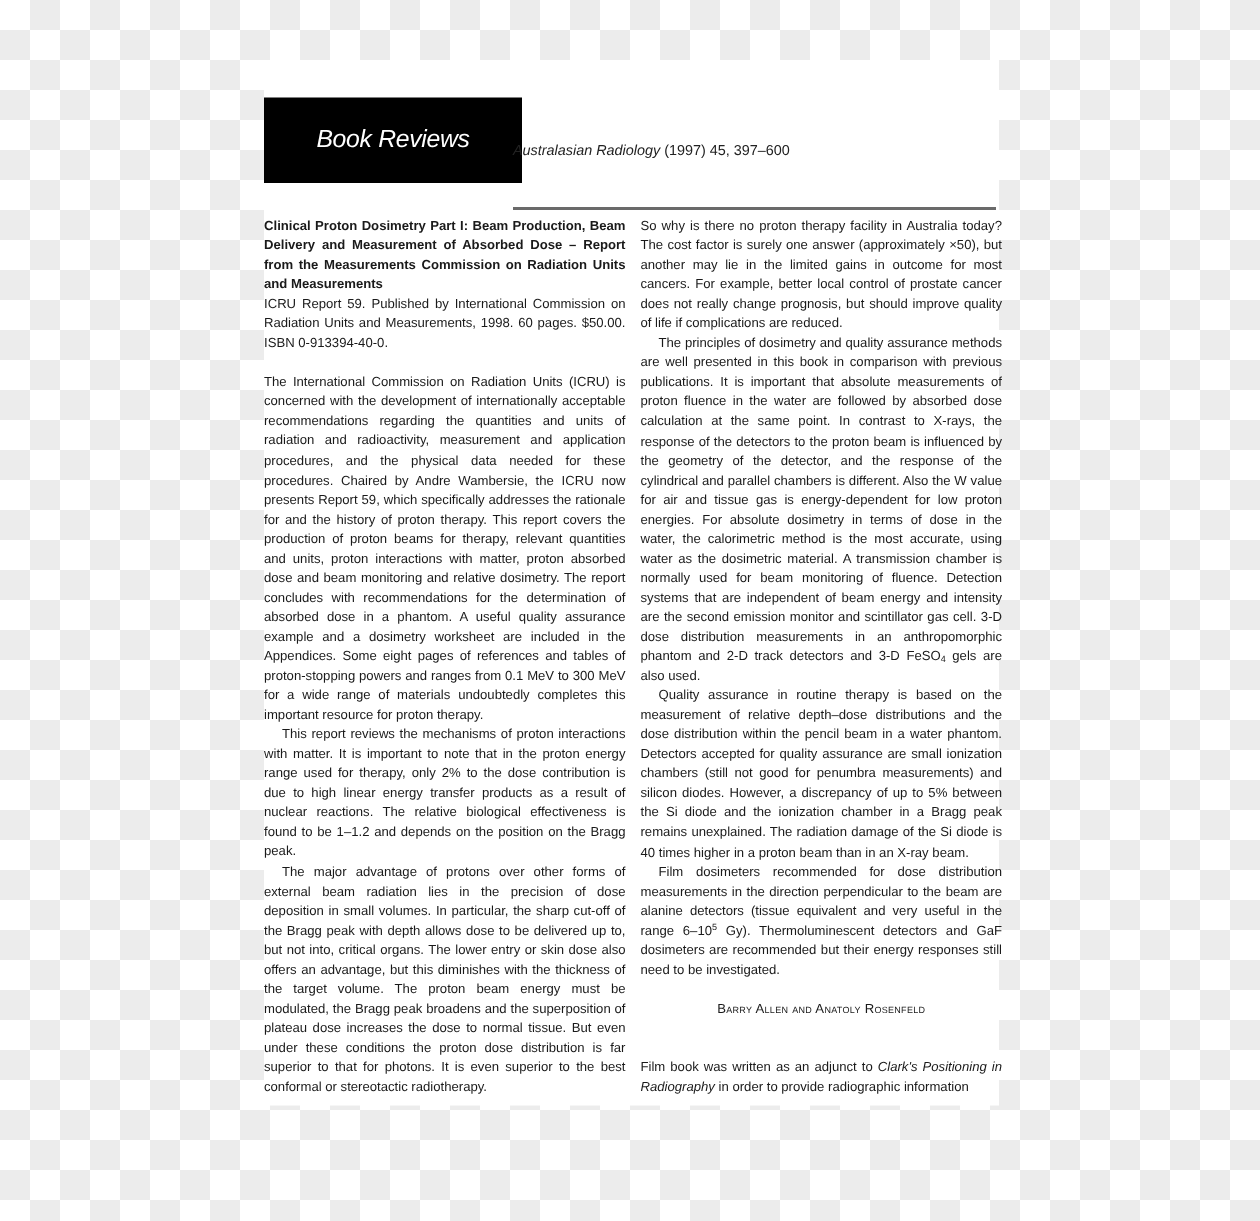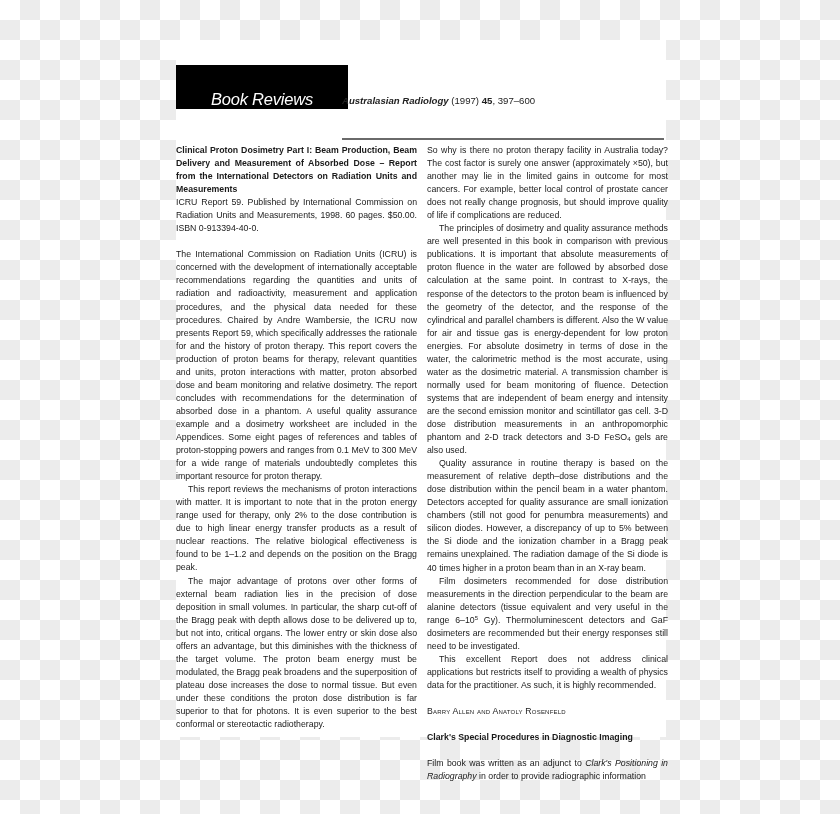--- a/index.html
+++ b/index.html
@@ -12,47 +12,47 @@
     background-size: 40px 40px;
     background-position: 0 0, 20px 20px;
     font-family: "Liberation Sans", sans-serif;
     color: #1a1a1a;
   }
   .page {
     position: absolute; left: 176px; top: 40px; width: 490px; height: 697px;
     background: #ffffff;
   }
   .header-box {
-    position: absolute; left: 0px; top: 25px; width: 172px; height: 44px;
+    position: absolute; left: 0px; top: 25px; width: 172px; height: 57px;
     background: #000; color: #fff;
-    display: flex; align-items: flex-end; justify-content: center;
+    display: flex; align-items: center; justify-content: center;
   }
   .header-box span {
     font-style: italic; font-size: 16.5px; letter-spacing: -0.2px;
   }
   .journal-ref {
     position: absolute; left: 166px; top: 55px; font-size: 9.6px; color: #222;
     white-space: nowrap;
   }
-  .journal-ref .jname { font-weight: bold; font-style: italic; }
-  .journal-ref .vol { font-weight: bold; margin-top: 32px; }
+  .journal-ref .jname { font-weight: normal; font-style: italic; }
+  .journal-ref .vol { font-weight: normal; margin-top: 32px; }
   .rule {
     position: absolute; left: 166px; top: 98px; width: 322px; height: 2px; background: #6a6a6a;
   }
   .col {
     position: absolute; top: 104px; width: 241px;
     font-size: 8.75px; line-height: 13.05px; text-align: justify;
   }
   .col.left { left: 0px; }
   .col.right { left: 251px; }
   .col p { margin: 0; }
   .col p.ind { text-indent: 12px; }
   .col .title { font-weight: bold; }
   .col .gap { height: 13px; }
-  .sig { text-align: left; font-variant: small-caps; letter-spacing: 0.2px; }
+  .sig { text-align: center; font-variant: small-caps; letter-spacing: 0.2px; }
   sub { font-size: 6px; vertical-align: -1px; line-height: 0; }
   sup { font-size: 6px; vertical-align: 3px; line-height: 0; }
   i { font-style: italic; }
 </style>
 </head>
 <body>
 
 <div class="page">
 
   <div class="header-box">
@@ -61,36 +61,34 @@
 
   <div class="journal-ref">
     <span class="jname">Australasian Radiology</span>
     <span>(1997)</span>
     <span class="vol">45</span><span>, 397–600</span>
   </div>
 
   <div class="rule"></div>
 
   <div class="col left">
-    <p class="title">Clinical Proton Dosimetry Part I: Beam Production, Beam Delivery and Measurement of Absorbed Dose – Report from the International Detectors on Radiation Units and Measurements</p>
+    <p class="title">Clinical Proton Dosimetry Part I: Beam Production, Beam Delivery and Measurement of Absorbed Dose – Report from the Measurements Commission on Radiation Units and Measurements</p>
     <p>ICRU Report 59. Published by International Commission on Radiation Units and Measurements, 1998. 60 pages. $50.00. ISBN 0-913394-40-0.</p>
     <div class="gap"></div>
     <p>The International Commission on Radiation Units (ICRU) is concerned with the development of internationally acceptable recommendations regarding the quantities and units of radiation and radioactivity, measurement and application procedures, and the physical data needed for these procedures. Chaired by Andre Wambersie, the ICRU now presents Report 59, which specifically addresses the rationale for and the history of proton therapy. This report covers the production of proton beams for therapy, relevant quantities and units, proton interactions with matter, proton absorbed dose and beam monitoring and relative dosimetry. The report concludes with recommendations for the determination of absorbed dose in a phantom. A useful quality assurance example and a dosimetry worksheet are included in the Appendices. Some eight pages of references and tables of proton-stopping powers and ranges from 0.1 MeV to 300 MeV for a wide range of materials undoubtedly completes this important resource for proton therapy.</p>
     <p class="ind">This report reviews the mechanisms of proton interactions with matter. It is important to note that in the proton energy range used for therapy, only 2% to the dose contribution is due to high linear energy transfer products as a result of nuclear reactions. The relative biological effectiveness is found to be 1–1.2 and depends on the position on the Bragg peak.</p>
     <p class="ind">The major advantage of protons over other forms of external beam radiation lies in the precision of dose deposition in small volumes. In particular, the sharp cut-off of the Bragg peak with depth allows dose to be delivered up to, but not into, critical organs. The lower entry or skin dose also offers an advantage, but this diminishes with the thickness of the target volume. The proton beam energy must be modulated, the Bragg peak broadens and the superposition of plateau dose increases the dose to normal tissue. But even under these conditions the proton dose distribution is far superior to that for photons. It is even superior to the best conformal or stereotactic radiotherapy.</p>
     <p class="ind"></p>
   </div>
 
   <div class="col right" style="top:104px;">
       <p>So why is there no proton therapy facility in Australia today? The cost factor is surely one answer (approximately ×50), but another may lie in the limited gains in outcome for most cancers. For example, better local control of prostate cancer does not really change prognosis, but should improve quality of life if complications are reduced.</p>
     <p class="ind"><span>The principles of dosimetry and quality assurance methods are well presented in this book in comparison with previous publications. It is important that absolute measurements of proton fluence in the water are followed by absorbed dose calculation at the same point. In contrast to X-rays, the response of the detectors to the proton beam is influenced by the geometry of the detector, and the response of the cylindrical and parallel chambers is different. Also the W value for air and tissue gas is energy-dependent for low proton energies. For absolute dosimetry in terms of dose in the water, the calorimetric method is the most accurate, using water as the dosimetric material. A transmission chamber is normally used for beam monitoring of fluence. Detection systems that are independent of beam energy and intensity are the second emission monitor and scintillator gas cell. 3-D dose distribution measurements in an anthropomorphic phantom and 2-D track detectors and 3-D FeSO</span><sub>4</sub><span> gels are also used.</span></p>
     <p class="ind">Quality assurance in routine therapy is based on the measurement of relative depth–dose distributions and the dose distribution within the pencil beam in a water phantom. Detectors accepted for quality assurance are small ionization chambers (still not good for penumbra measurements) and silicon diodes. However, a discrepancy of up to 5% between the Si diode and the ionization chamber in a Bragg peak remains unexplained. The radiation damage of the Si diode is 40 times higher in a proton beam than in an X-ray beam.</p>
     <p class="ind"><span>Film dosimeters recommended for dose distribution measurements in the direction perpendicular to the beam are alanine detectors (tissue equivalent and very useful in the range 6–10</span><sup>5</sup><span> Gy). Thermoluminescent detectors and GaF dosimeters are recommended but their energy responses still need to be investigated.</span></p>
-    <p class="ind">This excellent Report does not address clinical applications but restricts itself to providing a wealth of physics data for the practitioner. As such, it is highly recommended.</p>
     <div class="gap"></div>
     <p class="sig">Barry Allen and Anatoly Rosenfeld</p>
     <div class="gap"></div>
-    <p class="title">Clark's Special Procedures in Diagnostic Imaging</p>
     <div class="gap"></div>
     <p><span>Film book was written as an adjunct to </span><i>Clark's Positioning in Radiography</i><span> in order to provide radiographic information</span></p>
   </div>
 
 </div>
 
 </body></html>

